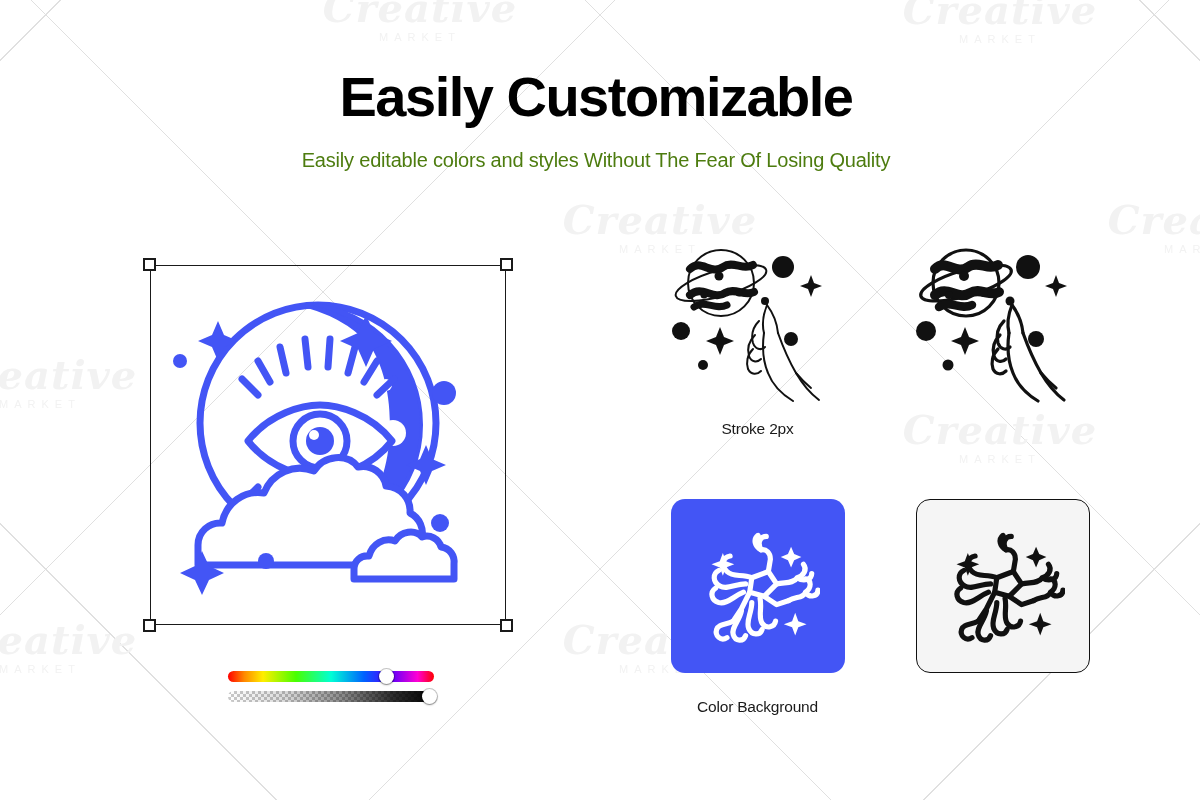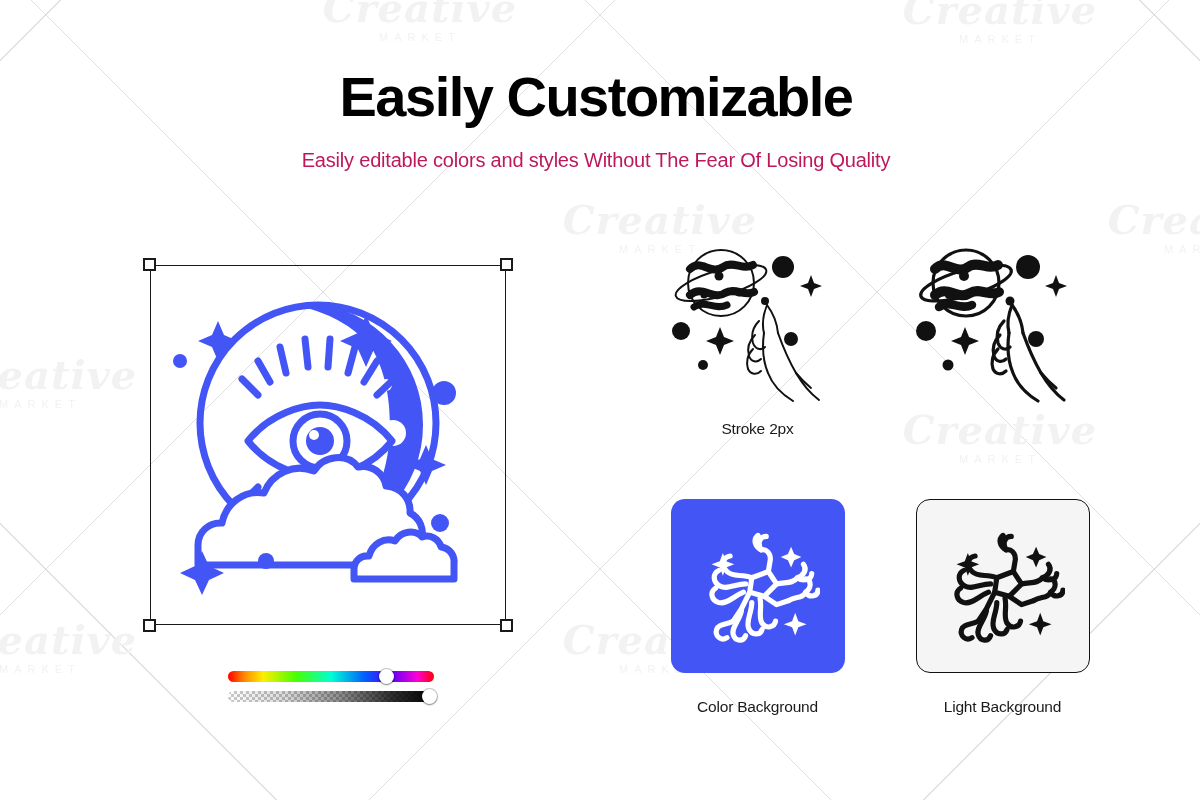--- a/index.html
+++ b/index.html
@@ -80,21 +80,21 @@
     font-size: 56px;
     font-weight: 700;
     letter-spacing: -1.5px;
     color: #000000;
     margin: 0;
     line-height: 1.05;
   }
   .subtitle {
     font-size: 20px;
     font-weight: 400;
-    color: #be185d;
+    color: #4d7c0f;
     margin: 22px 0 0 0;
     letter-spacing: -0.2px;
   }
 
   
   .canvas-wrap {
     position: absolute;
     left: 150px;
     top: 265px;
     width: 356px;
@@ -474,16 +474,15 @@
               <path d="M90 74 C96 70 104 72 106 66 M106 66 C112 62 112 54 106 53 M106 66 C110 72 118 70 118 64"></path>
             </g>
             <g fill="#111111">
               <path d="M26 28 L29 36 L37 39 L29 42 L26 50 L23 42 L15 39 L23 36 Z"></path>
               <path d="M92 22 L95 29 L102 32 L95 35 L92 42 L89 35 L82 32 L89 29 Z"></path>
               <path d="M96 86 L99 94 L107 97 L99 100 L96 108 L93 100 L85 97 L93 94 Z"></path>
             </g>
           </svg>
         </div>
       </div>
-      <div class="cell-label badge-label">Light Background</div>
     </div>
   </div>
 </div>
 
 </body></html>

